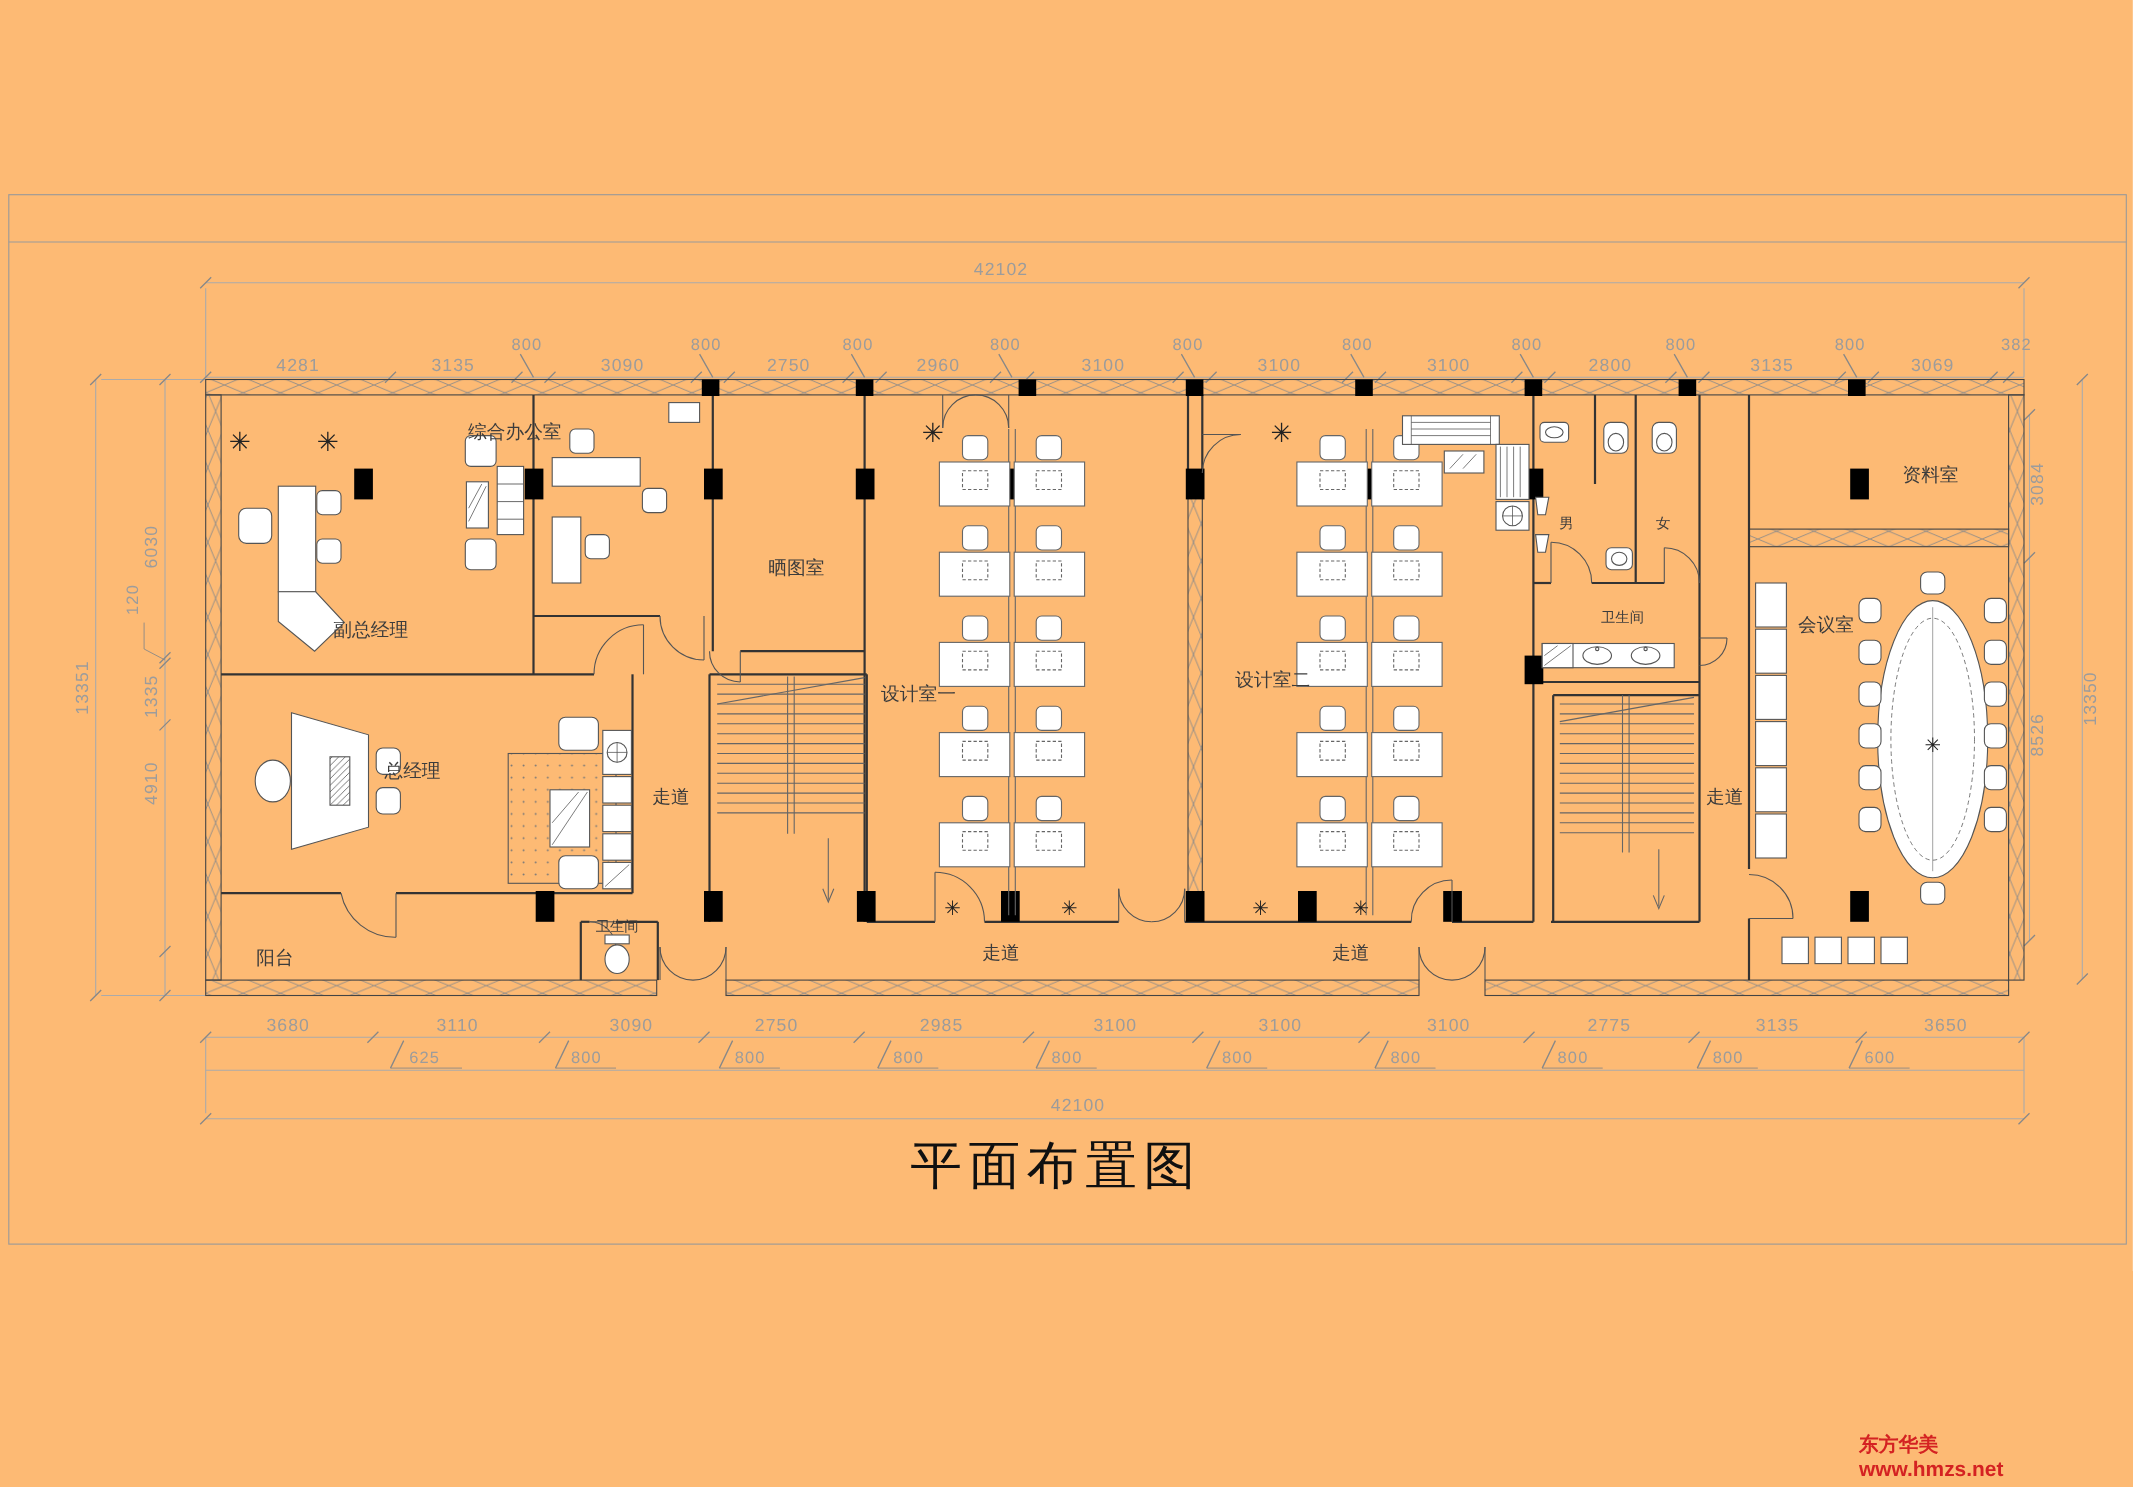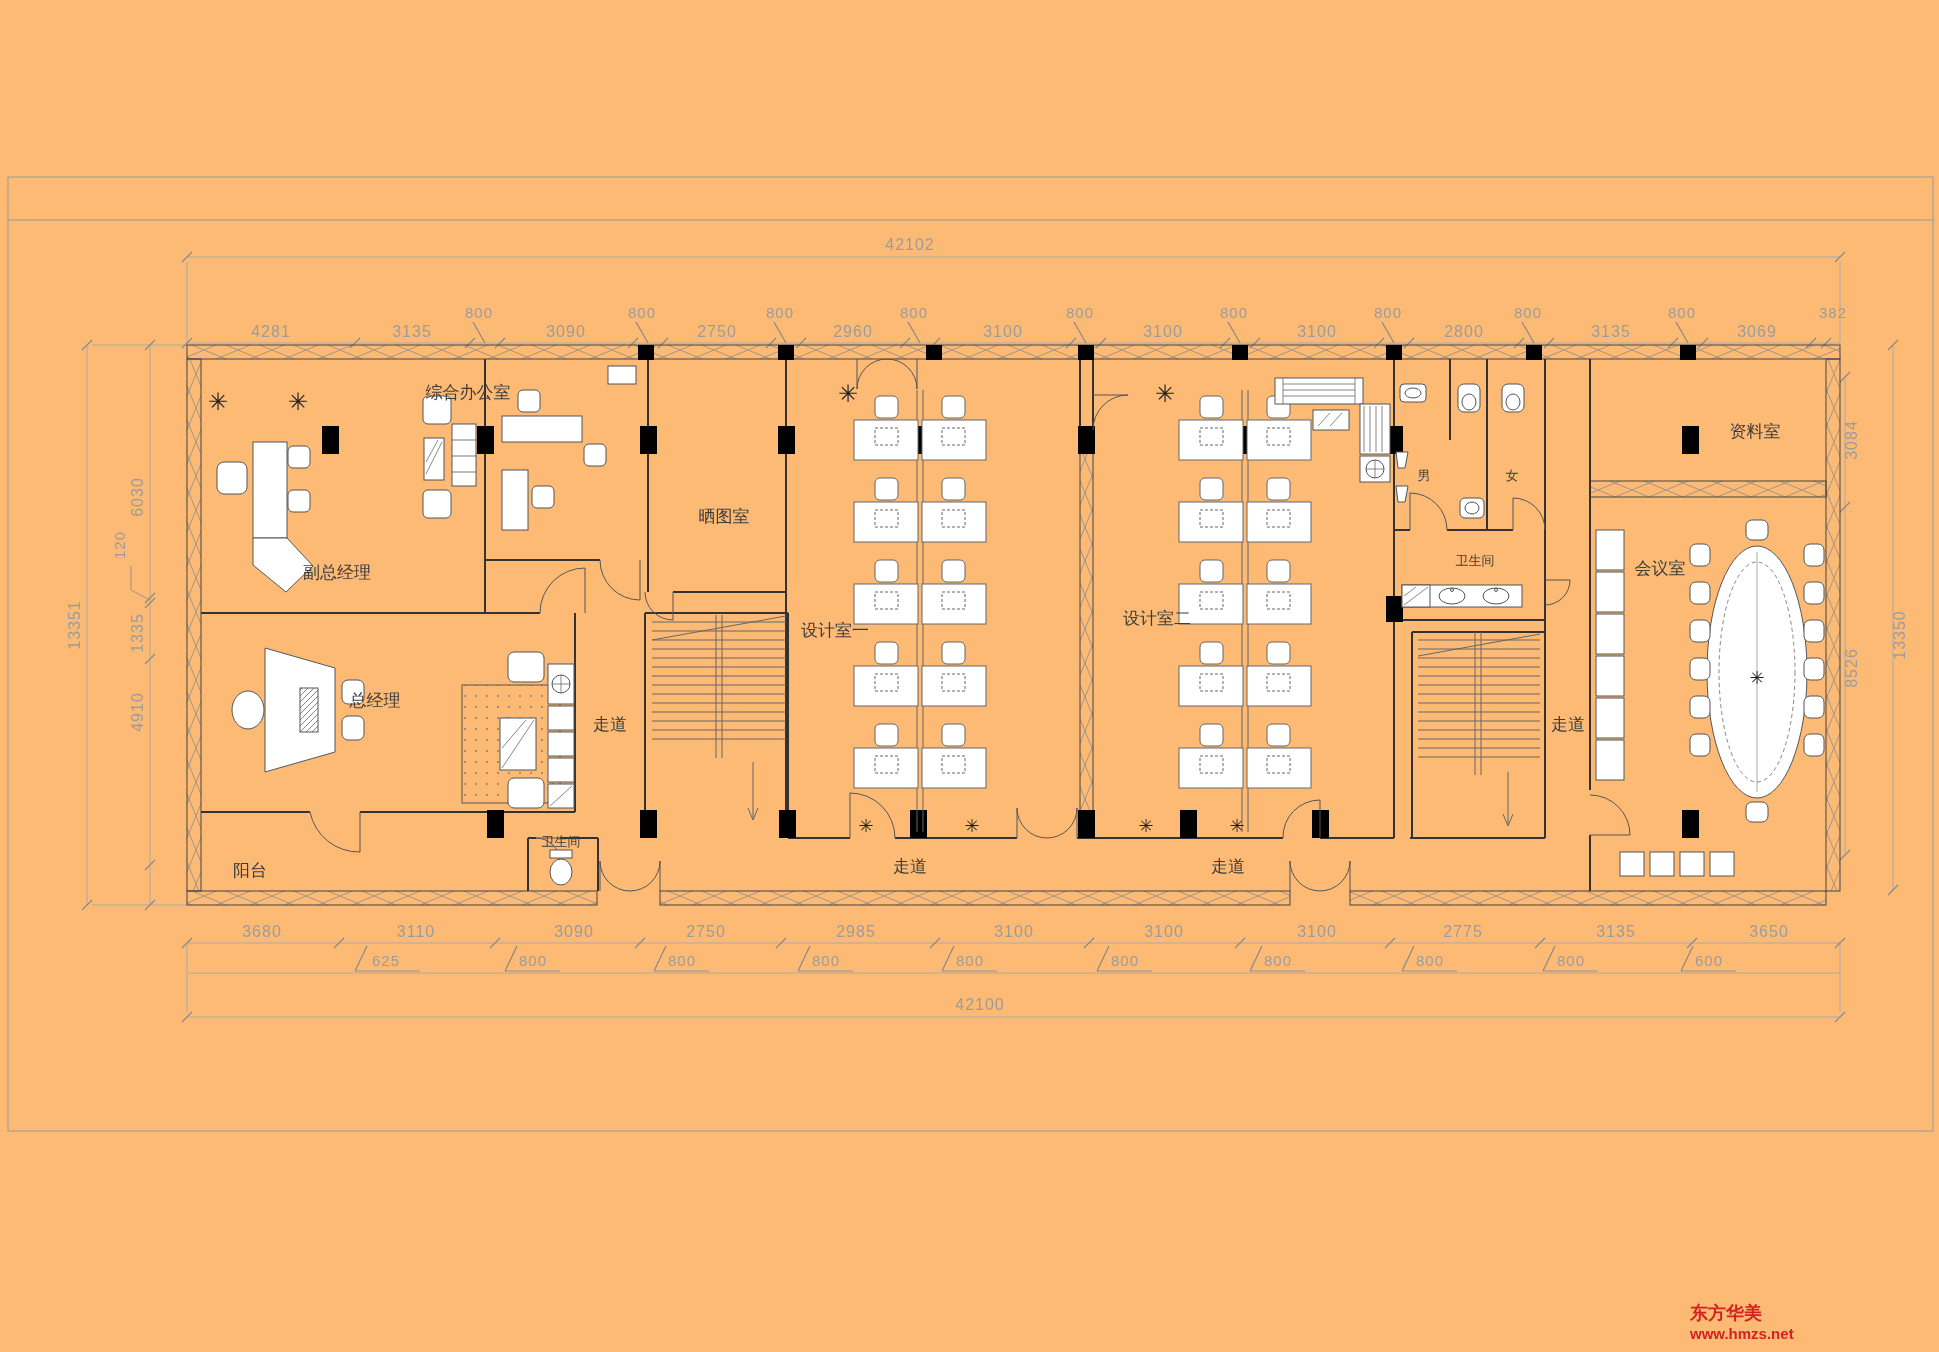--- a/index.html
+++ b/index.html
@@ -10,21 +10,21 @@
   .dim{font-family:"Liberation Sans",sans-serif;font-size:16px;fill:#9c9c9c;letter-spacing:1px;text-anchor:middle;}
   .dims{font-family:"Liberation Sans",sans-serif;font-size:15px;fill:#9c9c9c;letter-spacing:1px;text-anchor:middle;}
   .room{font-family:"Liberation Serif","DejaVu Serif",serif;font-size:17px;fill:#3c3c3c;text-anchor:middle;}
   .roomsm{font-family:"Liberation Serif","DejaVu Serif",serif;font-size:13px;fill:#3c3c3c;text-anchor:middle;}
   .plant{font-size:24px;fill:#222;text-anchor:middle;}
   .plantsm{font-size:18px;fill:#222;text-anchor:middle;}
   .title{position:absolute;left:700px;top:1028px;width:520px;text-align:center;
          font-family:"Liberation Serif","DejaVu Serif",serif;font-size:47px;color:#101010;letter-spacing:6px;}
   .watermark{position:absolute;left:1690px;top:1302px;width:240px;text-align:left;line-height:1.25;}
   .watermark .w1{font-size:18px;font-weight:bold;}
-  .watermark .w2{font-size:15px;font-weight:bold;}
+  .watermark .w2{font-size:19px;font-weight:bold;}
 </style>
 </head>
 <body>
 
 <div class="sheet">
 <svg width="1939" height="1352" viewBox="0 0 1939 1352">
   <defs>
     <pattern id="wxh" width="34" height="14" patternUnits="userSpaceOnUse">
       <path d="M0,0 L34,14 M34,0 L0,14" stroke="#8a8a8a" stroke-width="0.8" fill="none"></path>
     </pattern>
@@ -441,18 +441,19 @@
     <text class="roomsm" x="1512" y="480">女</text>
     <text class="roomsm" x="561" y="846">卫生间</text>
     <text class="room" x="250" y="876">阳台</text>
     <text class="room" x="610" y="730">走道</text>
     <text class="room" x="910" y="872">走道</text>
     <text class="room" x="1228" y="872">走道</text>
     <text class="room" x="1568" y="730">走道</text>
   </g>
 </svg>
 
+<div class="title">平面布置图</div>
 
 <div class="watermark">
   <div class="w1" style="color: rgb(212, 34, 34);">东方华美</div>
   <div class="w2" style="color: rgb(212, 34, 34);">www.hmzs.net</div>
 </div>
 </div>
 
 </body></html>

